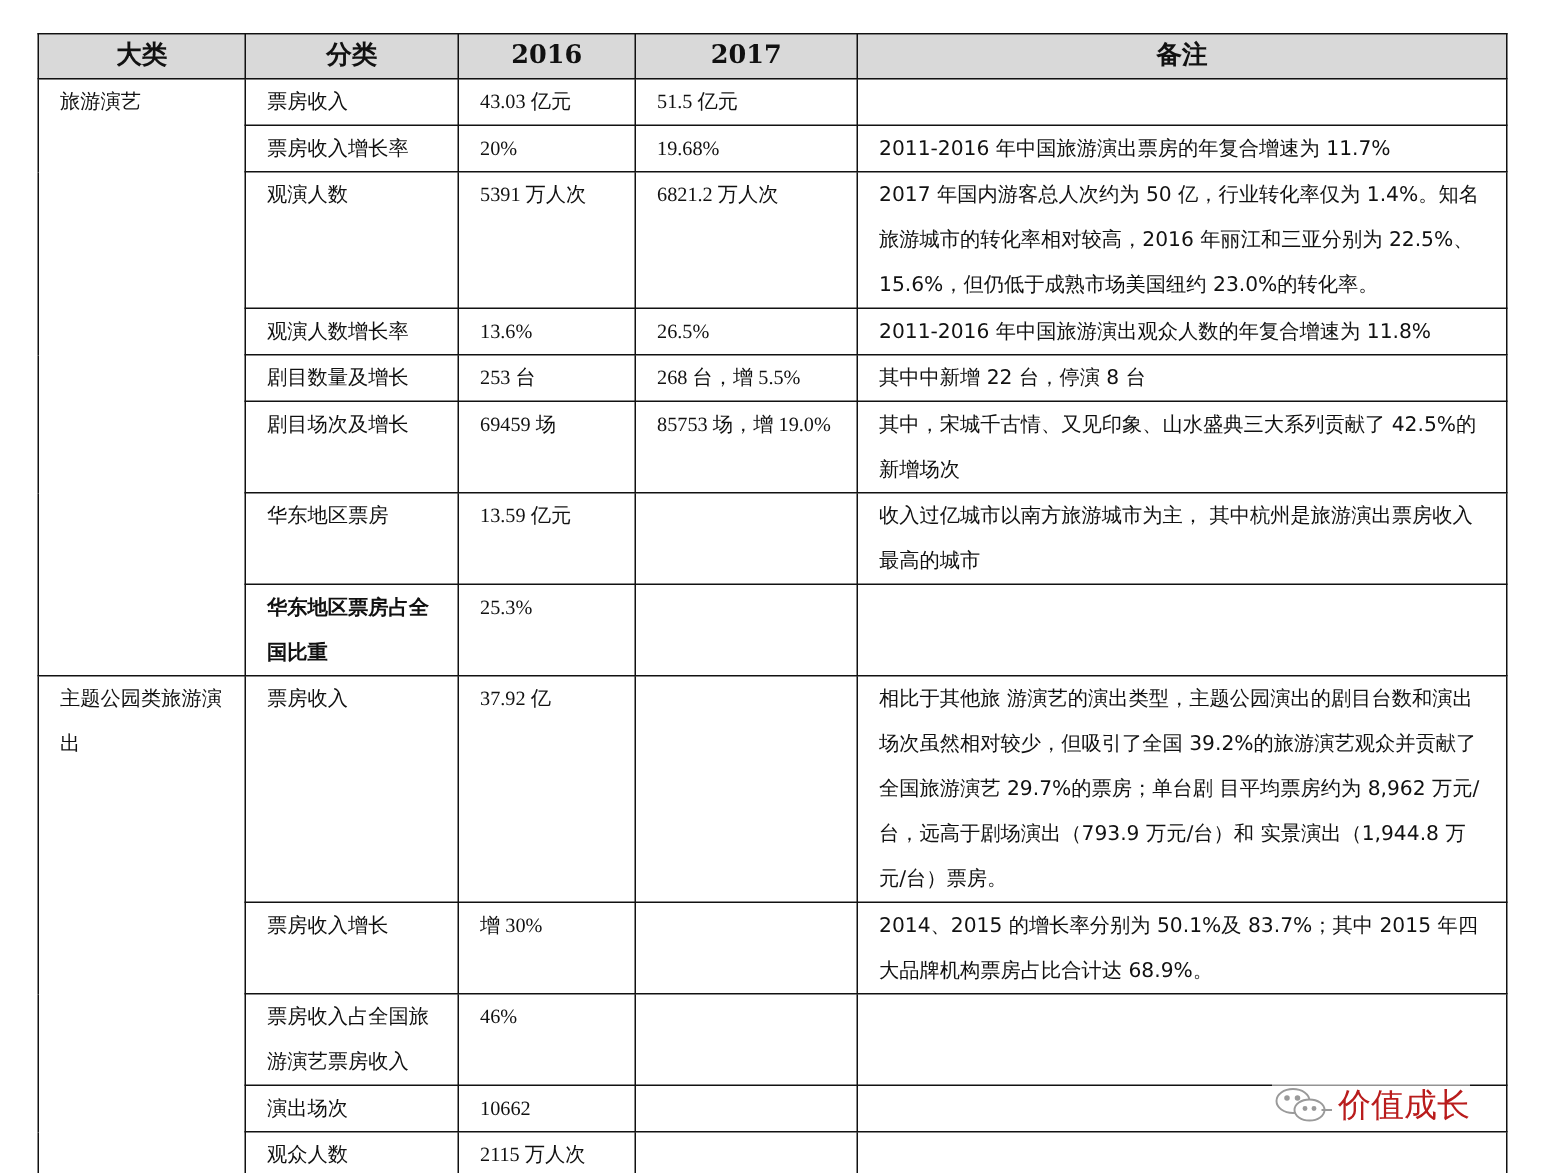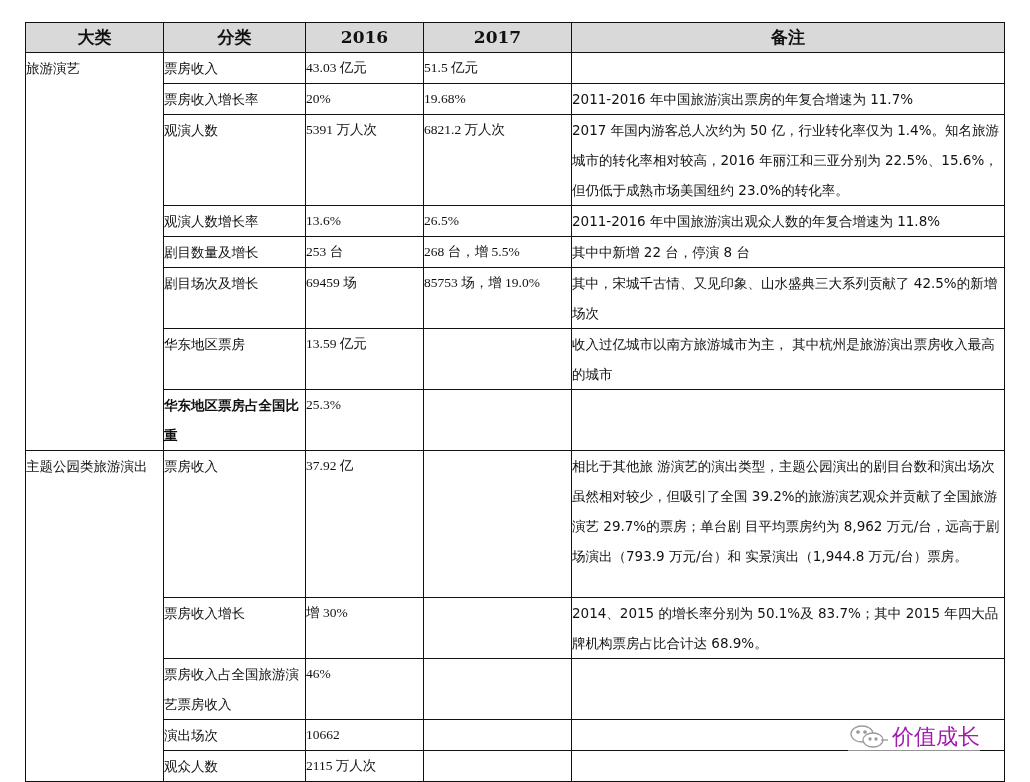--- a/index.html
+++ b/index.html
@@ -8,41 +8,41 @@
   table.doc {
     position: absolute; left: 25px; top: 22px;
     border-collapse: collapse; table-layout: fixed;
     width: 979px;
   }
   table.doc th, table.doc td {
     border: 1.5px solid #111;
     vertical-align: top;
     font-size: 13.5px;
     line-height: 30px;
-    padding: 0 0;
+    padding: 0 14px;
     text-align: left;
     word-break: break-all;
   }
   table.doc th {
     background: #d9d9d9;
     font-family: "DejaVu Serif", "Liberation Serif", serif;
     font-weight: bold;
     font-size: 17px;
     text-align: center;
     vertical-align: middle;
     height: 29px;
     line-height: 29px;
   }
   td.num { font-family: Liberation Serif, serif; font-size: 13px; }
   td.note { font-size: 13.5px; }
   td.bold { font-weight: bold; margin-top: 12px; }
   .watermark {
     position: absolute; left: 848px; top: 722px;
     display: flex; align-items: center; gap: 4px;
-    color: #a21caf; font-size: 22px; pointer-events: none;
+    color: #b91c1c; font-size: 22px; pointer-events: none;
     background: rgba(255,255,255,0.55);
   }
   .watermark svg { display: block; }
 </style>
 </head>
 <body>
 
 <table class="doc">
   <colgroup>
     <col style="width:138px">

